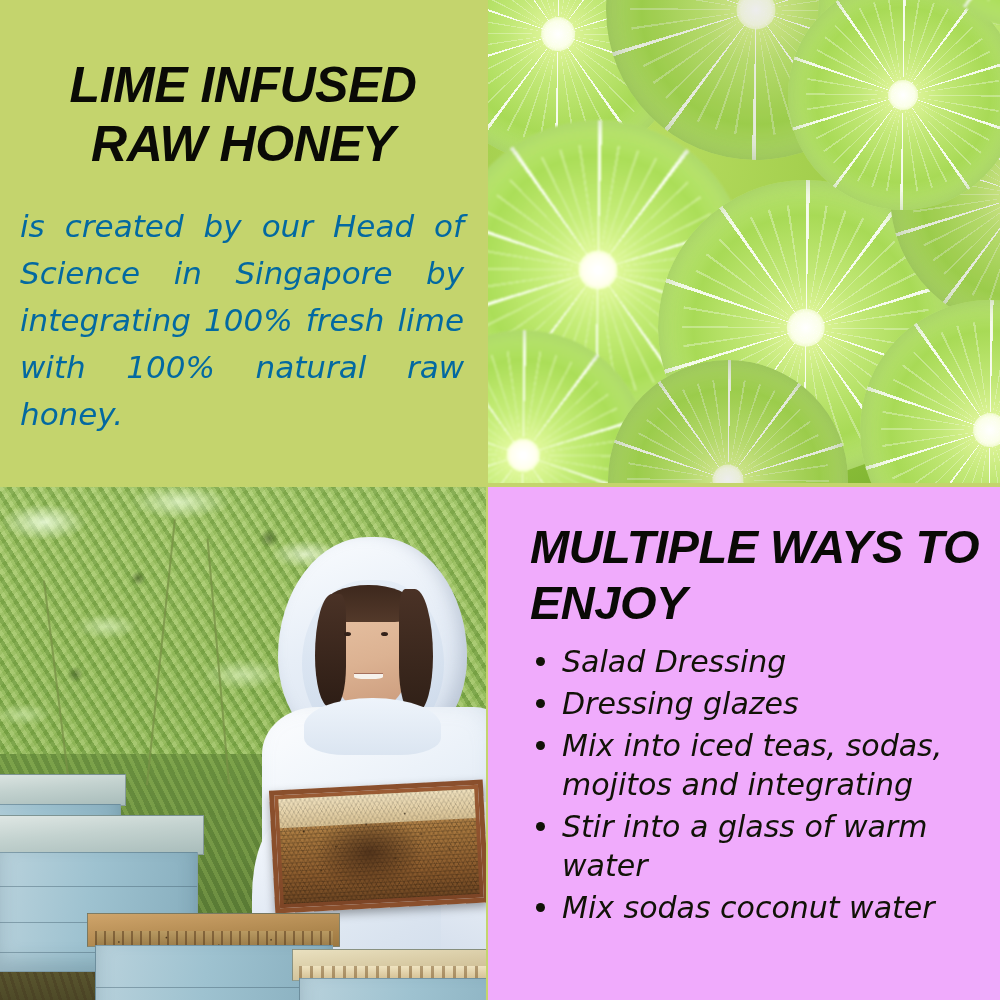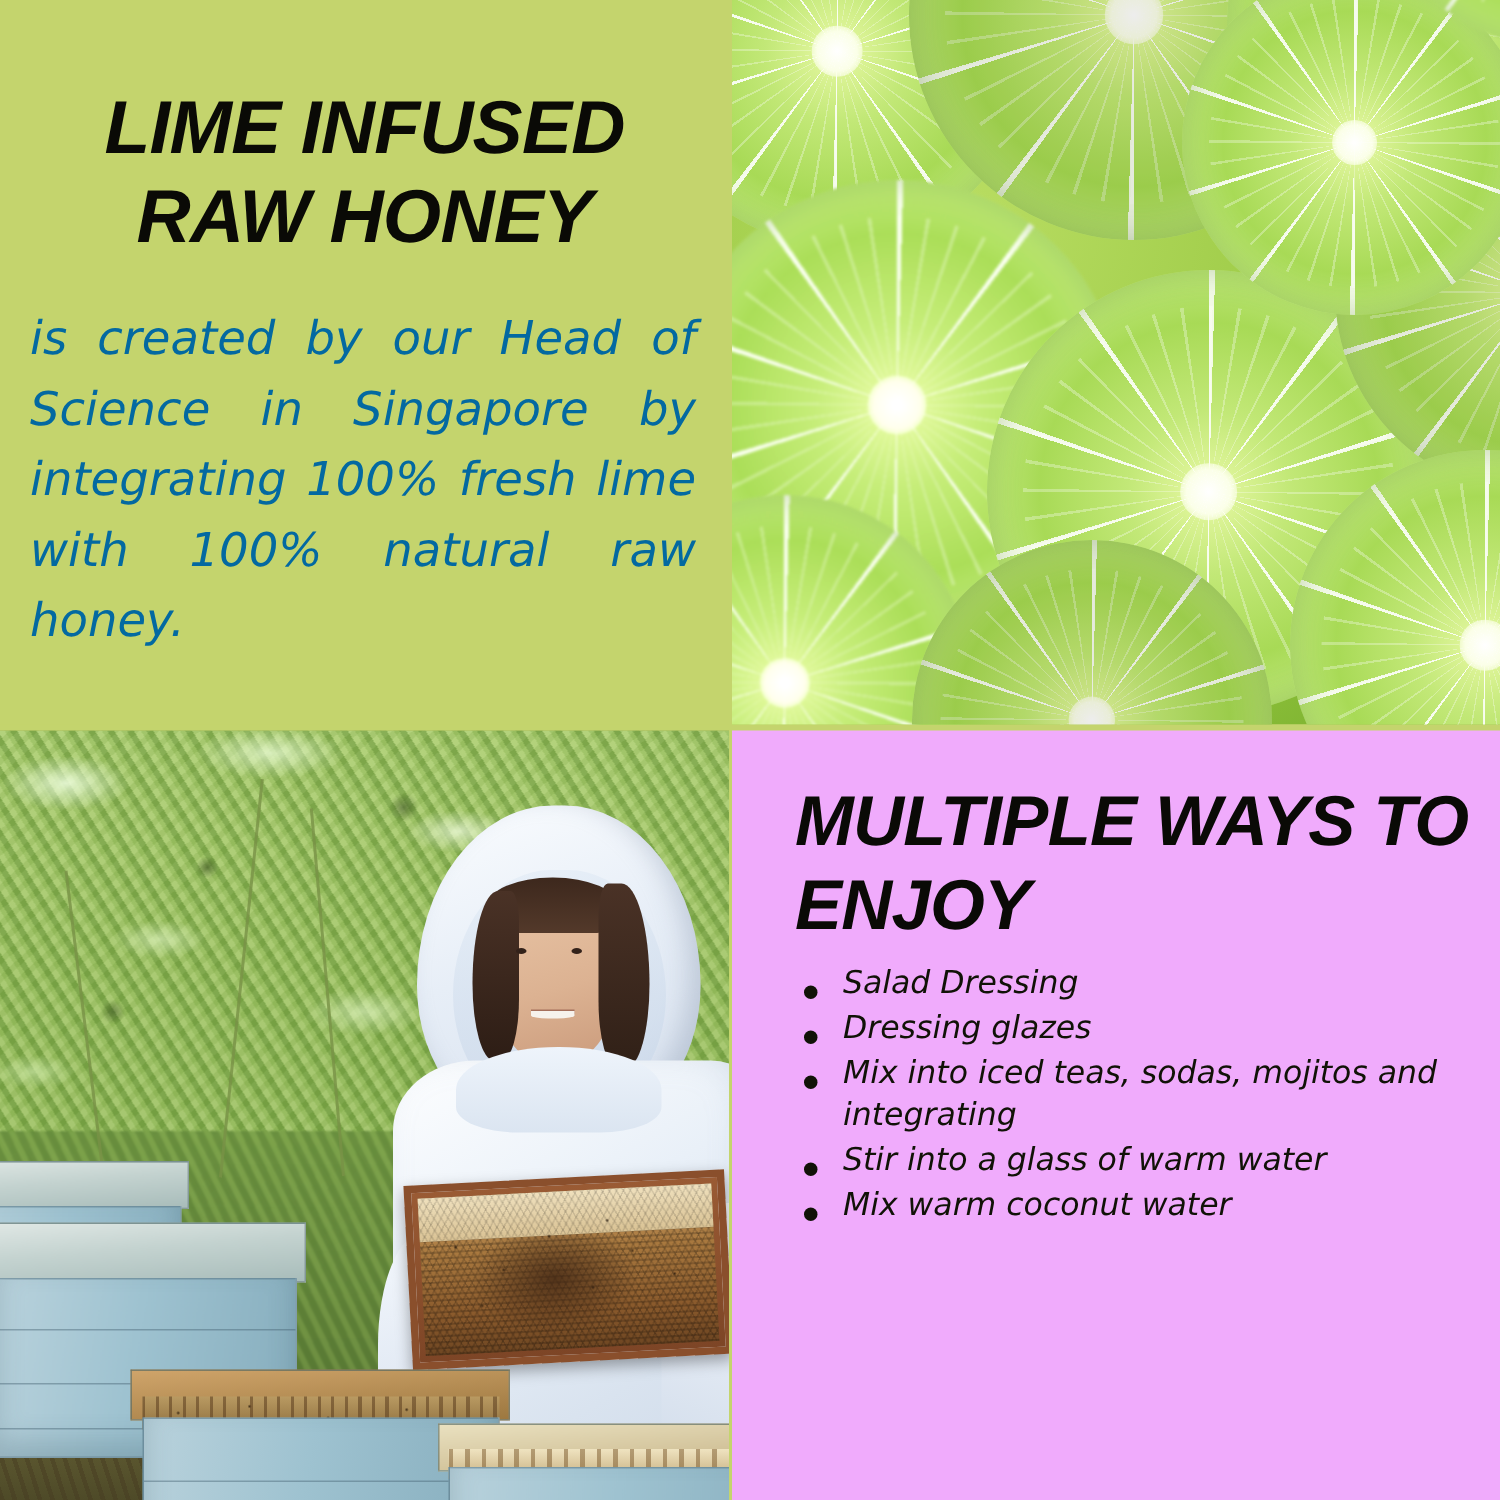--- a/index.html
+++ b/index.html
@@ -63,21 +63,21 @@
     font-size: 47px;
     line-height: 1.2;
     letter-spacing: -0.5px;
     color: #0a0a06;
   }
   ul.uses {
     margin: 10px 0 0 0;
     padding: 0 8px 0 46px;
     list-style: none;
     font-family: "DejaVu Sans", sans-serif;
-    font-size: 21px;
+    font-size: 30px;
     line-height: 1.3;
     color: #111207;
   }
   ul.uses li {
     position: relative;
     padding-left: 28px;
     margin-bottom: 3px;
   }
   ul.uses li::before {
     content: "";
@@ -428,17 +428,17 @@
     </div>
   </div>
 
   <div class="quad" id="q-text-bottom">
     <h2 class="headline2">MULTIPLE WAYS TO ENJOY</h2>
     <ul class="uses">
       <li>Salad Dressing</li>
       <li>Dressing glazes</li>
       <li>Mix into iced teas, sodas, mojitos and integrating</li>
       <li>Stir into a glass of warm water</li>
-      <li>Mix warm coconut water</li>
+      <li>Mix sodas coconut water</li>
     </ul>
   </div>
 
 </div>
 
 </body></html>

